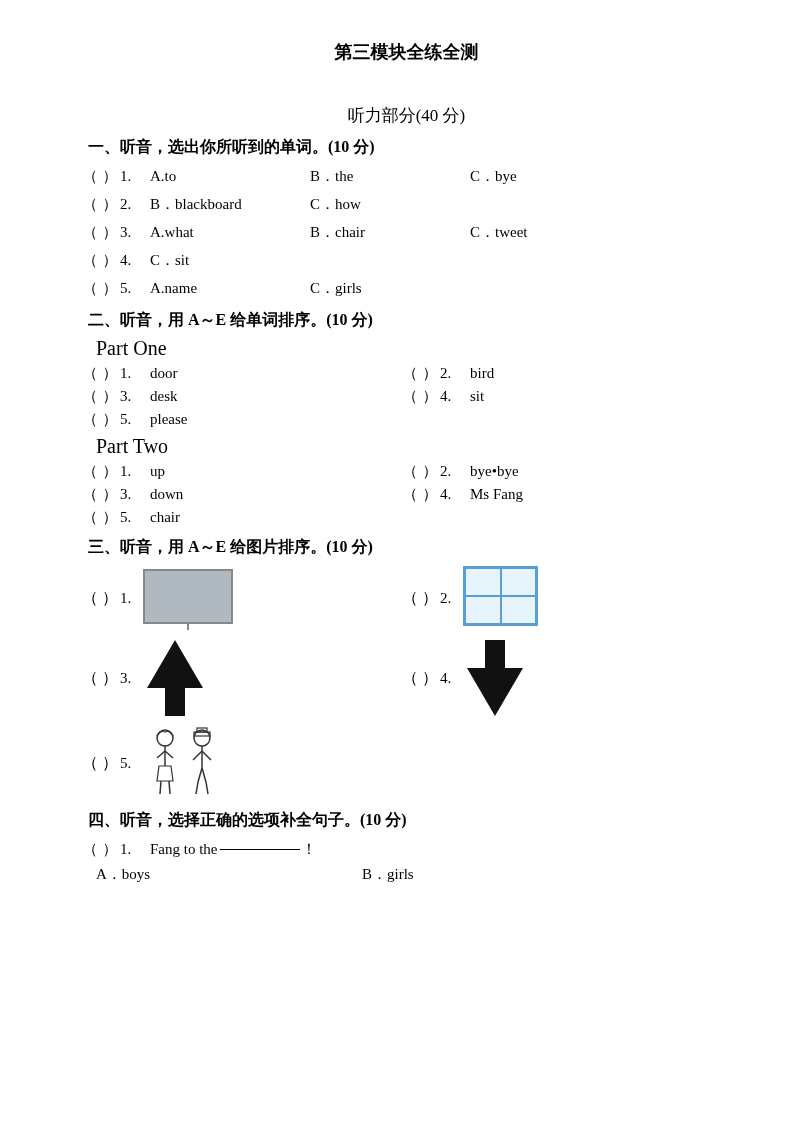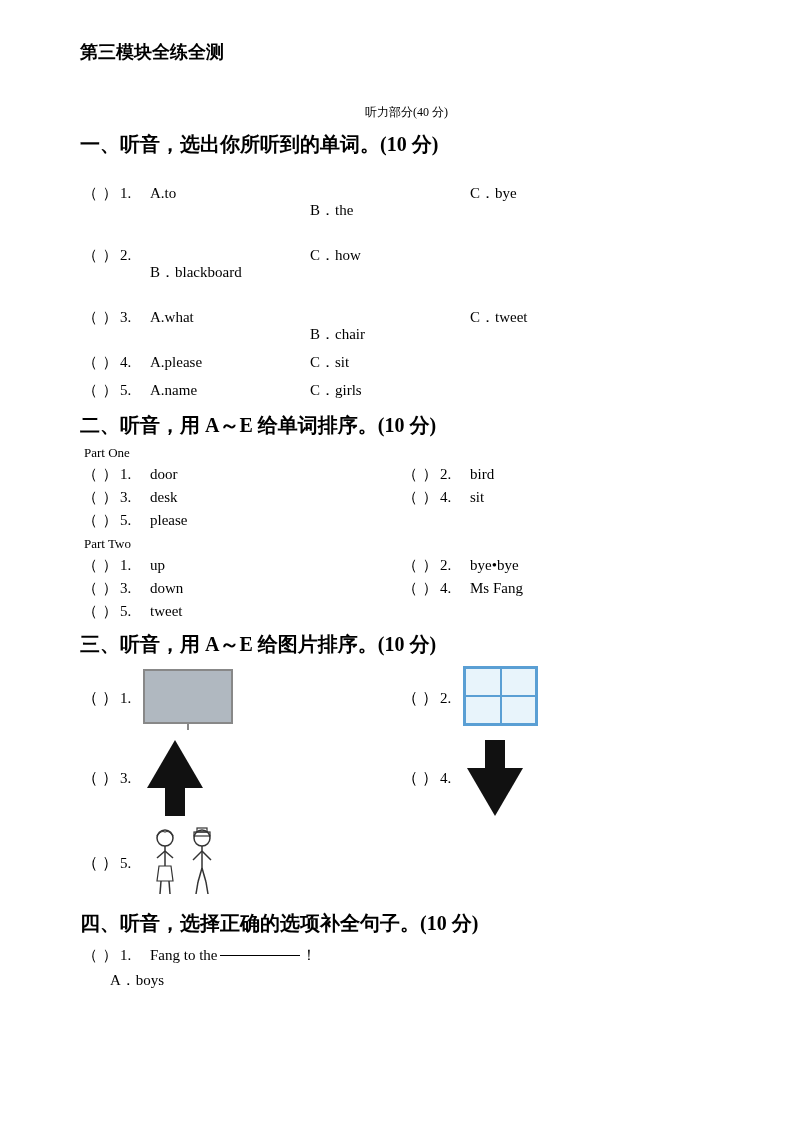--- a/index.html
+++ b/index.html
@@ -10,39 +10,39 @@
     body {
       background: #fff;
       font-family: "SimSun", "宋体", serif;
       font-size: 16px;
       color: #000;
       width: 793px;
       min-height: 1122px;
       padding: 40px 60px 40px 80px;
     }
     .page-title {
-      text-align: left;
+      text-align: center;
       font-size: 18px;
       font-weight: bold;
       margin-bottom: 4px;
     }
     .section-header-center {
       text-align: center;
-      font-size: 12px;
+      font-size: 17px;
       margin-bottom: 10px;
       margin-top: 40px;
     }
     .section-title {
+      font-size: 16px;
+      font-weight: bold;
+      margin: 10px 0 6px 8px;
+    }
+    .part-label {
       font-size: 20px;
-      font-weight: bold;
-      margin: 10px 0 6px 0;
-    }
-    .part-label {
-      font-size: 13px;
-      margin: 6px 0 4px 4px;
+      margin: 6px 0 4px 16px;
     }
     .question-row {
       display: flex;
       align-items: center;
       margin: 4px 0;
       font-size: 15px;
       line-height: 1.6;
     }
     .paren {
       display: inline-block;
@@ -53,21 +53,20 @@
       display: inline-block;
       width: 30px;
     }
     .option-a {
       display: inline-block;
       width: 160px;
     }
     .option-b {
       display: inline-block;
       width: 160px;
-      margin-top: 34px;
     }
     .option-c {
       display: inline-block;
       width: 120px;
     }
     .two-col-row {
       display: flex;
       align-items: center;
       margin: 4px 0;
       font-size: 15px;
@@ -157,21 +156,21 @@
 
     .blank-line {
       display: inline-block;
       width: 80px;
       border-bottom: 1px solid #000;
       margin: 0 2px;
       vertical-align: bottom;
     }
     .answer-options-row {
       display: flex;
-      margin: 4px 0 4px 30px;
+      margin: 4px 0 4px 16px;
       font-size: 15px;
       gap: 26px;
     }
     .answer-option {
       width: 240px;
     }
   </style>
 </head>
 <body>
 
@@ -205,21 +204,20 @@
     <span class="q-num">3.</span>
     <span class="option-a">A.what</span>
     <span class="option-b">B．chair</span>
     <span class="option-c">C．tweet</span>
   </div>
 
   <div class="question-row">
     <span class="paren">（</span>
     <span class="paren">）</span>
     <span class="q-num">4.</span>
-    <span class="option-a">A.please</span>
     <span class="option-c">C．sit</span>
   </div>
 
   <div class="question-row">
     <span class="paren">（</span>
     <span class="paren">）</span>
     <span class="q-num">5.</span>
     <span class="option-a">A.name</span>
     <span class="option-c">C．girls</span>
   </div>
@@ -294,21 +292,21 @@
       <span class="paren">）</span>
     <span class="q-num">4.</span>
     <span>Ms Fang</span>
   </div>
 </div>
 <div class="two-col-row">
   <div class="col-left">
     <span class="paren">（</span>
       <span class="paren">）</span>
     <span class="q-num">5.</span>
-    <span>tweet</span>
+    <span>chair</span>
   </div>
 </div>
 
 <div class="section-title">三、听音，用 A～E 给图片排序。(10 分)</div>
 
 <div class="image-section">
 
   <div class="image-row">
     <div class="image-item">
       <span class="paren">（</span>
@@ -403,13 +401,14 @@
 <div class="question-row">
   <span class="paren">（</span>
   <span class="paren">）</span>
   <span class="q-num">1.</span>
   <span>Fang to the</span>
   <span class="blank-line"></span>
   <span>！</span>
 </div>
 <div class="answer-options-row">
   <span class="answer-option">A．boys</span>
+  <span class="answer-option">B．girls</span>
 </div>
 
 </body></html>

